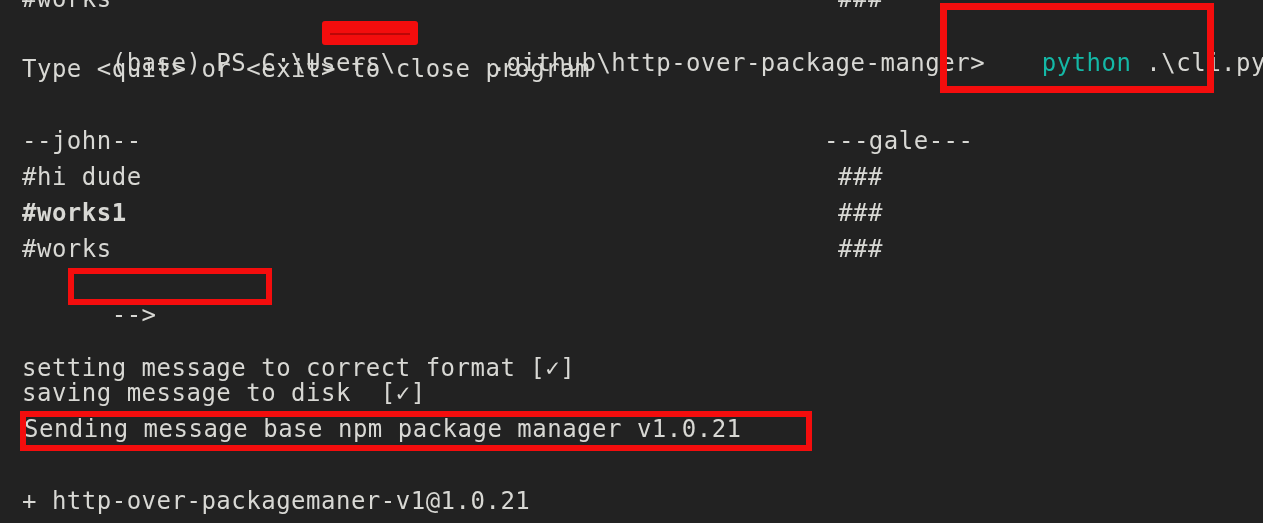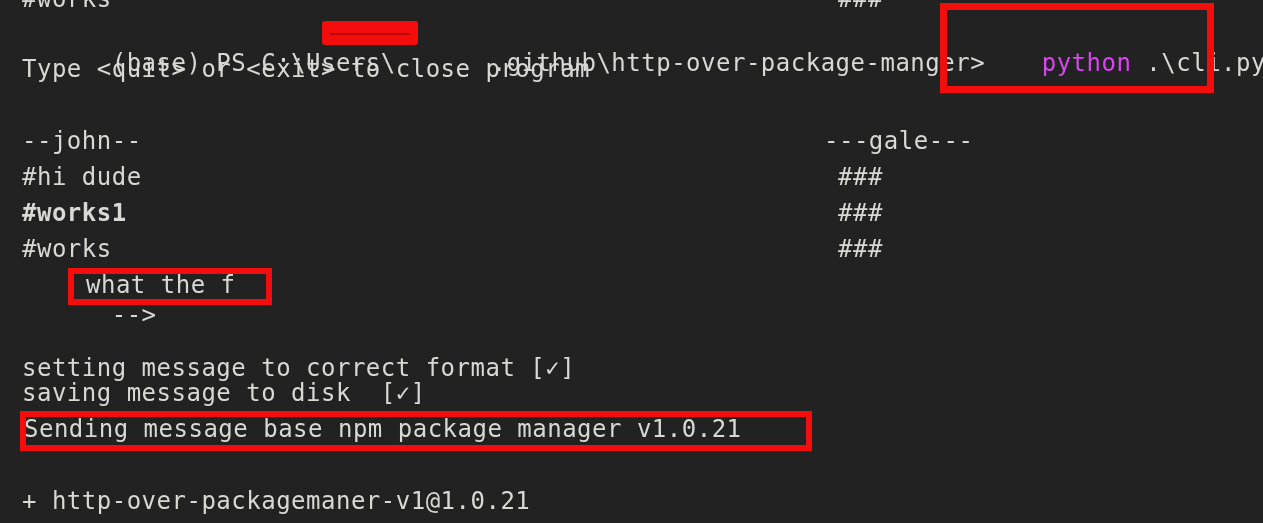--- a/index.html
+++ b/index.html
@@ -30,21 +30,21 @@
     line-height: 30px;
     letter-spacing: 0.5px;
     color: #d8d8d4;
   }
   .line.rightcol {
     left: 824px;
   }
   .line.rightcol.hash {
     left: 838px;
   }
-  .cmd-yellow { color: #d946ef; }
+  .cmd-yellow { color: #14b8a6; }
   .cmd-white  { color: #d8d8d4; }
 
   
   .annot {
     position: absolute;
     border: 7px solid #f40d0d;
     box-sizing: border-box;
     pointer-events: none;
   }
   .annot.thin { border-width: 6px; }
@@ -88,21 +88,20 @@
     <div class="line" style="top:234px;">#works</div>
 
     <div class="line rightcol" style="top:126px;text-align:right;">---gale---</div>
     <div class="line rightcol hash" style="top:162px;">###</div>
     <div class="line rightcol hash" style="top:198px;">###</div>
     <div class="line rightcol hash" style="top:234px;">###</div>
 
     <div class="line" style="top:270px;">
       <span>--&gt;</span>
     </div>
-    <div class="line" style="top:270px;left:86px;">what the f</div>
 
     <div class="line" style="top:353px;">setting message to correct format [✓]</div>
     <div class="line" style="top:378px;text-align:right;">saving message to disk  [✓]</div>
 
     <div class="line" style="top:414px;left:24px;">Sending message base npm package manager v1.0.21</div>
 
     <div class="line" style="top:486px;">+ http-over-packagemaner-v1@1.0.21</div>
   </div>
 
   <div class="redaction" style="left:322px;top:21px;width:96px;height:24px;"></div>

